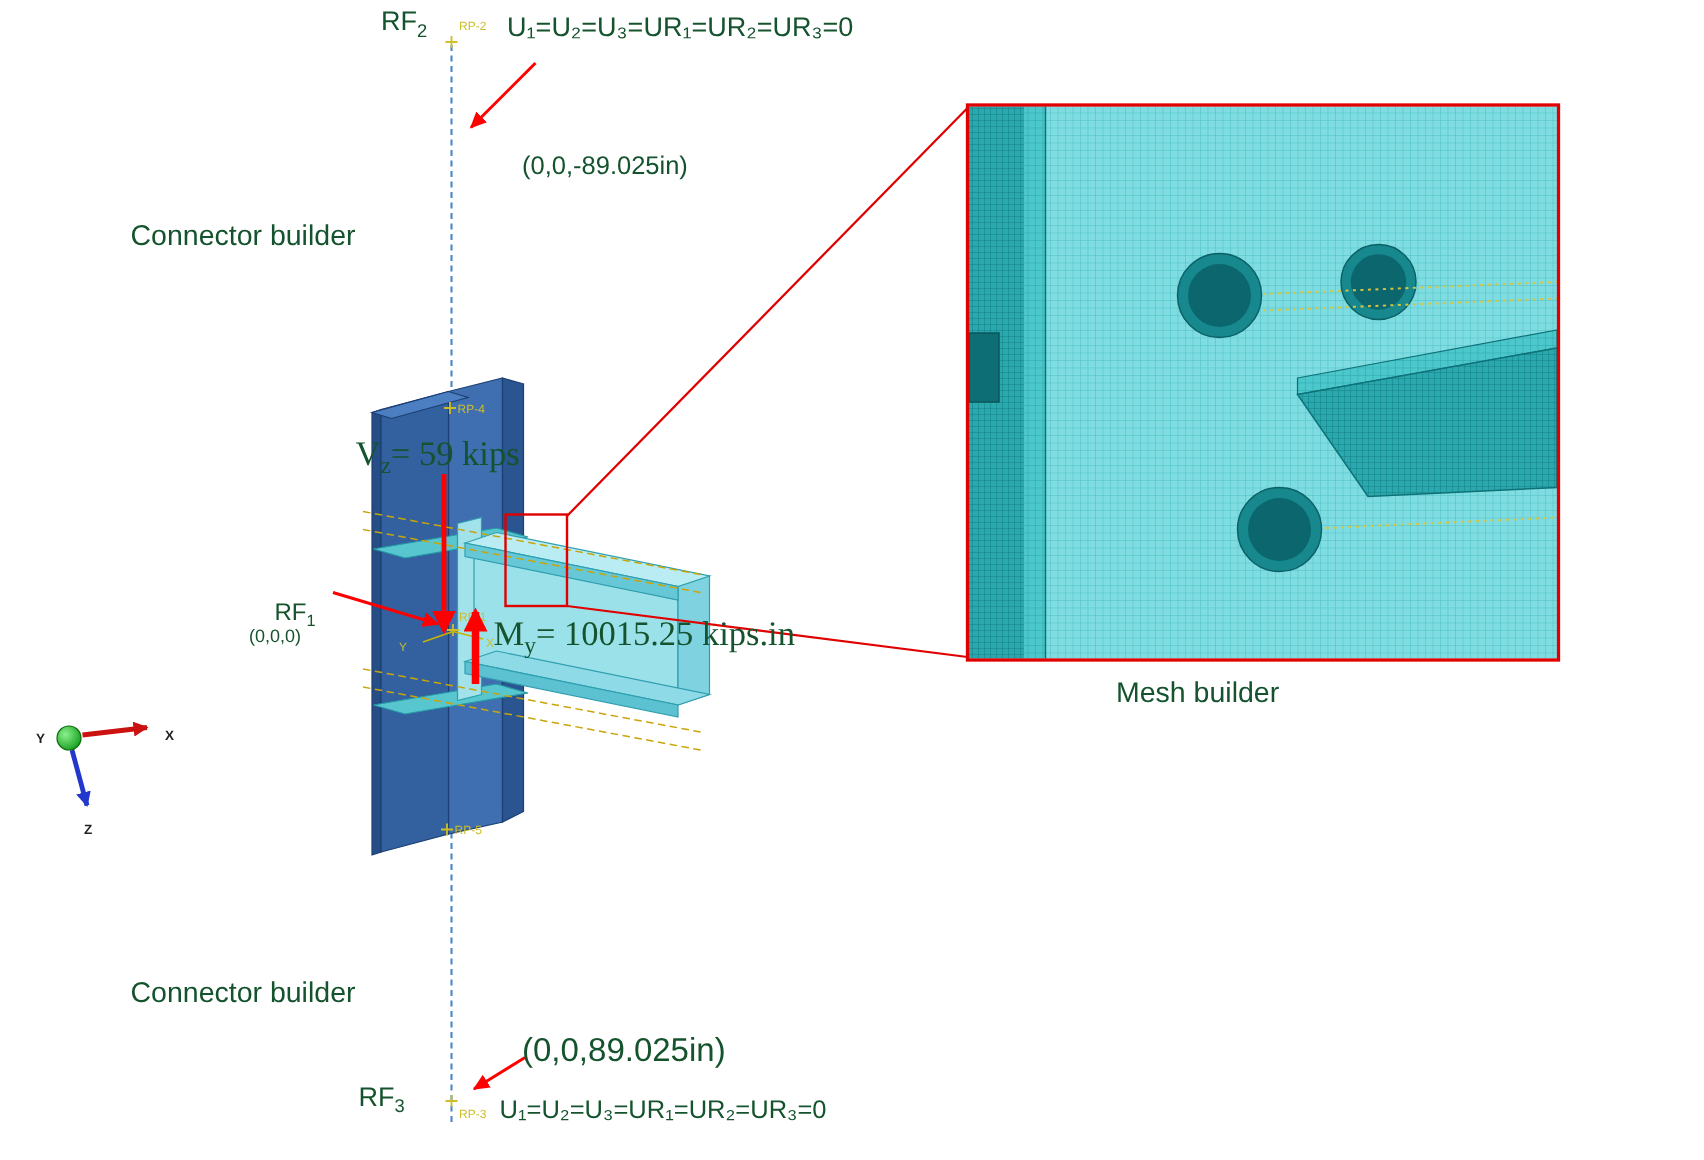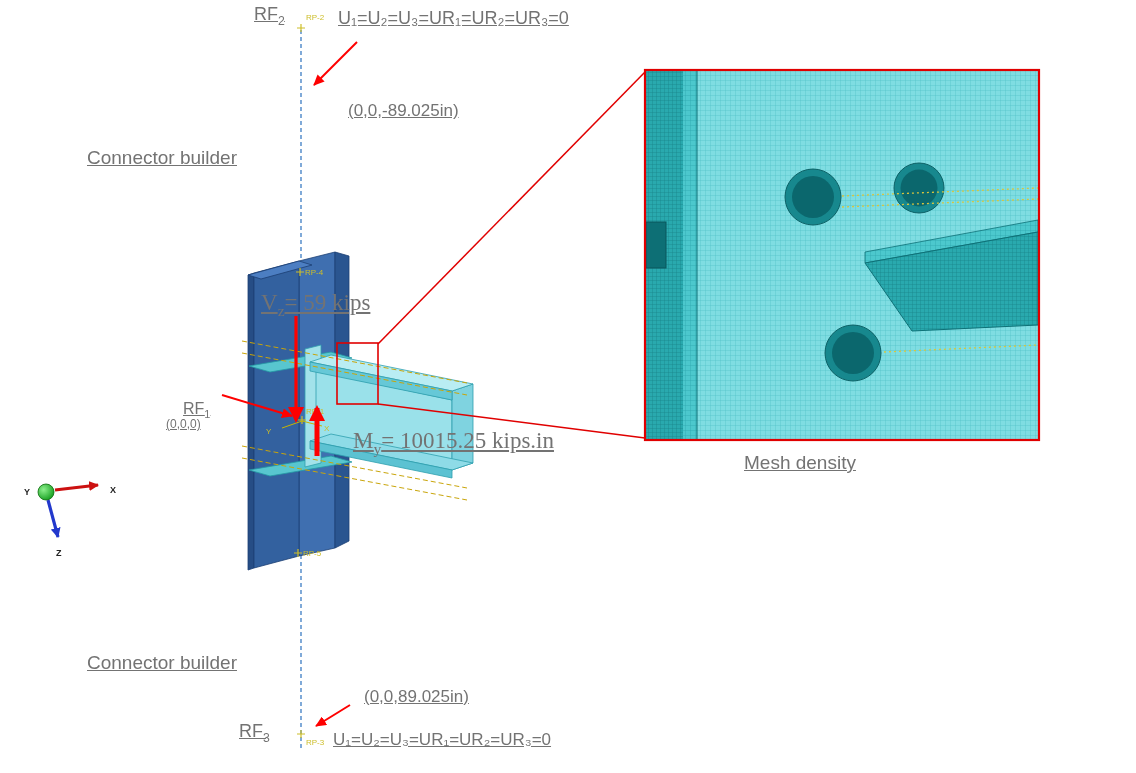--- a/index.html
+++ b/index.html
@@ -2,25 +2,24 @@
 <html><head>
 <meta charset="utf-8">
 <style>
   html,body{margin:0;padding:0;background:#ffffff;}
   .stage{
     position:relative;width:1136px;height:773px;background:#ffffff;
     font-family:"Liberation Sans",sans-serif;overflow:hidden;
   }
   .stage svg{position:absolute;left:0;top:0;}
   .lbl{
-    position:absolute;color:#737373;white-space:nowrap;line-height:1.1;
+    position:absolute;color:#14532d;white-space:nowrap;line-height:1.1;
     font-family:"Liberation Sans",sans-serif;
-    text-decoration:underline;
   }
-  .serif{font-family:"Liberation Serif",serif;margin-left:24px;}
+  .serif{font-family:"Liberation Serif",serif;}
   .lbl sub{font-size:68%;}
 </style>
 </head>
 <body>
 
 <div class="stage">
 
   <svg width="1136" height="773" viewBox="0 0 1136 773">
     <defs>
       <marker id="arrRed" markerUnits="userSpaceOnUse" markerWidth="12" markerHeight="10" refX="10" refY="5" orient="auto">
@@ -158,25 +157,25 @@
   <div class="lbl" style="left:348px;top:102px;font-size:17px">(0,0,-89.025in)</div>
 
   <div class="lbl" style="left:87px;top:148px;font-size:19px">Connector builder</div>
 
   <div class="lbl serif" style="left:237px;top:290px;font-size:23px"><span>V</span><sub>z</sub><span>= 59 kips</span></div>
 
   <div class="lbl" style="left:183px;top:400px;font-size:16px"><span>RF</span><sub>1</sub></div>
 
   <div class="lbl" style="left:166px;top:418px;font-size:12px">(0,0,0)</div>
 
-  <div class="lbl serif" style="left:329px;top:428px;font-size:23px"><span>M</span><sub>y</sub><span>= 10015.25 kips.in</span></div>
+  <div class="lbl serif" style="left:329px;top:410px;font-size:23px"><span>M</span><sub>y</sub><span>= 10015.25 kips.in</span></div>
 
-  <div class="lbl" style="left:744px;top:453px;font-size:19px">Mesh density</div>
+  <div class="lbl" style="left:744px;top:453px;font-size:19px">Mesh builder</div>
 
   <div class="lbl" style="left:87px;top:653px;font-size:19px">Connector builder</div>
 
-  <div class="lbl" style="left:364px;top:688px;font-size:17px">(0,0,89.025in)</div>
+  <div class="lbl" style="left:348px;top:688px;font-size:22px">(0,0,89.025in)</div>
 
   <div class="lbl" style="left:239px;top:722px;font-size:18px"><span>RF</span><sub>3</sub></div>
 
   <div class="lbl" style="left:333px;top:731px;font-size:17px">U₁=U₂=U₃=UR₁=UR₂=UR₃=0</div>
 
 </div>
 
 </body></html>

